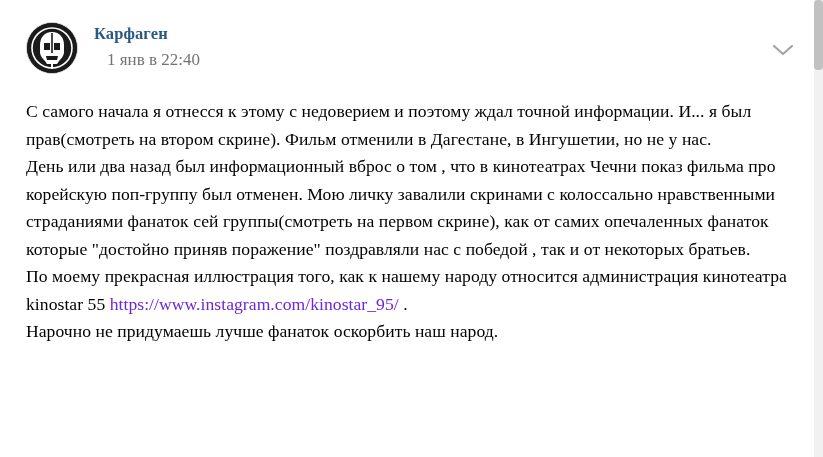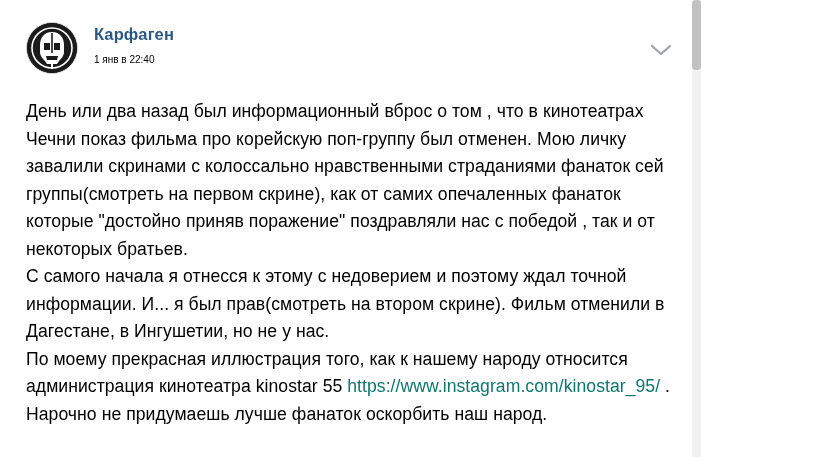--- a/index.html
+++ b/index.html
@@ -9,24 +9,25 @@
   }
   body {
     width: 823px;
     height: 457px;
     font-family: "Liberation Sans", sans-serif;
     color: #000000;
     overflow: hidden;
   }
   .post {
     position: relative;
-    width: 701px;
+    width: 823px;
     height: 457px;
     background: #ffffff;
     box-sizing: border-box;
+    font-family: Liberation Serif, serif;
   }
   .post-header {
     display: flex;
     align-items: flex-start;
     padding: 22px 16px 0 26px;
     height: 72px;
     box-sizing: border-box;
   }
   .avatar {
     width: 50px;
@@ -50,24 +51,25 @@
     padding-top: 2px;
   }
   .author-name {
     font-size: 16.5px;
     color: #2a5885;
     font-weight: bold;
     line-height: 20px;
     letter-spacing: 0.1px;
   }
   .post-date {
-    font-size: 10px;
-    color: #000000;
+    font-size: 17px;
+    color: #737373;
     line-height: 20px;
     margin-top: 6px;
+    margin-left: 13px;
   }
   .chevron {
     margin-left: auto;
     margin-top: 14px;
     margin-right: 10px;
     width: 28px;
     height: 28px;
     display: flex;
     align-items: center;
     justify-content: center;
@@ -78,21 +80,21 @@
     padding: 26px 22px 0 26px;
     font-size: 17.6px;
     line-height: 27.5px;
     color: #000000;
     letter-spacing: 0.05px;
   }
   .post-body p {
     margin: 0;
   }
   .post-link {
-    color: #0f766e;
+    color: #6d28d9;
     text-decoration: none;
     cursor: pointer;
   }
   .scrollbar-track {
     position: absolute;
     top: 0;
     right: 0;
     width: 9px;
     height: 457px;
     background: #f1f1f1;
@@ -130,22 +132,22 @@
       <div class="post-date">1 янв в 22:40</div>
     </div>
     <div class="chevron">
       <svg width="22" height="14" viewBox="0 0 22 14" aria-hidden="true">
         <path d="M2 3 L11 11 L20 3" fill="none" stroke="#a0a4a8" stroke-width="2.2" stroke-linecap="round" stroke-linejoin="round"></path>
       </svg>
     </div>
   </div>
 
   <div class="post-body">
+    <p>С самого начала я отнесся к этому с недоверием и поэтому ждал точной информации. И... я был прав(смотреть на втором скрине). Фильм отменили в Дагестане, в Ингушетии, но не у нас.</p>
     <p>День или два назад был информационный вброс о том , что в кинотеатрах Чечни показ фильма про корейскую поп-группу был отменен. Мою личку завалили скринами с колоссально нравственными страданиями фанаток сей группы(смотреть на первом скрине), как от самих опечаленных фанаток которые "достойно приняв поражение" поздравляли нас с победой , так и от некоторых братьев.</p>
-    <p>С самого начала я отнесся к этому с недоверием и поэтому ждал точной информации. И... я был прав(смотреть на втором скрине). Фильм отменили в Дагестане, в Ингушетии, но не у нас.</p>
     <p><span>По моему прекрасная иллюстрация того, как к нашему народу относится администрация кинотеатра kinostar 55 </span><a class="post-link" href="#">https://www.instagram.com/kinostar_95/</a><span> .</span></p>
     <p>Нарочно не придумаешь лучше фанаток оскорбить наш народ.</p>
   </div>
 
   <div class="scrollbar-track">
     <div class="scrollbar-thumb"></div>
   </div>
 
 </div>
 

